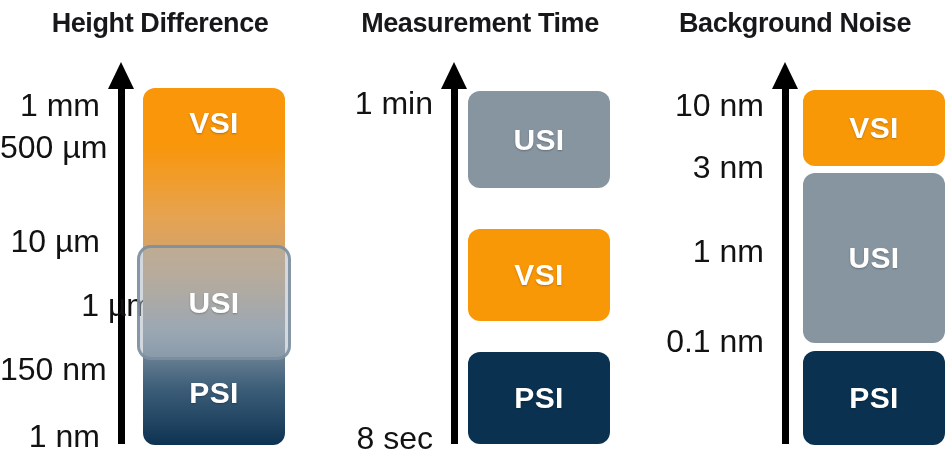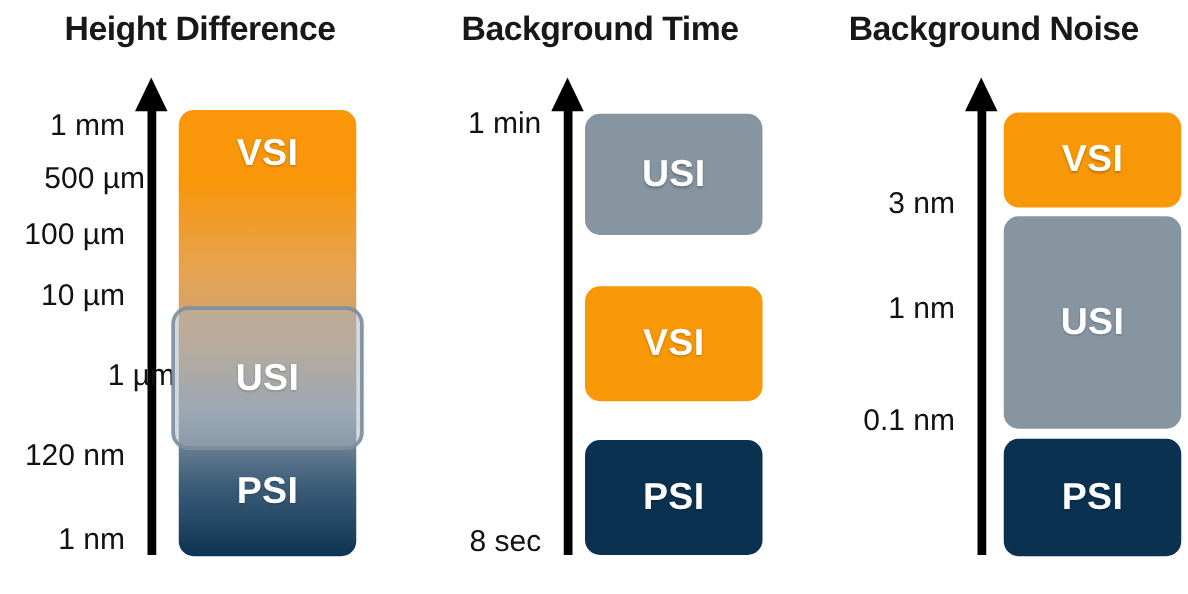--- a/index.html
+++ b/index.html
@@ -53,21 +53,21 @@
     width: 0;
     height: 0;
     border-left: 13px solid transparent;
     border-right: 13px solid transparent;
     border-bottom: 27px solid #000000;
   }
   
   .tick {
     position: absolute;
     text-align: right;
-    font-size: 24px;
+    font-size: 32px;
     color: #121212;
     white-space: nowrap;
     line-height: 1;
   }
   
   .box {
     position: absolute;
     border-radius: 12px;
     box-sizing: border-box;
   }
@@ -116,40 +116,39 @@
   <div class="panel" style="left:0px; width:320px;">
 
     <div class="panel-title">Height Difference</div>
 
     <div class="axis" style="left:106px; top:62px; height:382px;">
       <div class="head"></div>
       <div class="shaft" style="top:22px; height:360px;"></div>
     </div>
 
     <div class="tick" style="left:0px; width:100px; top:89px;">1 mm</div>
-    <div class="tick" style="left:16px; width:100px; top:131px;">500 µm</div>
-    <div class="tick" style="left:0px; width:100px; top:176px;">100 µm</div>
+    <div class="tick" style="left:0px; width:100px; top:131px;">500 µm</div>
     <div class="tick" style="left:0px; width:100px; top:225px;">10 µm</div>
-    <div class="tick" style="left:4px; width:100px; top:289px;padding-left:36px;">1 µm</div>
-    <div class="tick" style="left:0px; width:100px; top:353px;">120 nm</div>
+    <div class="tick" style="left:17px; width:100px; top:289px;padding-left:36px;">1 µm</div>
+    <div class="tick" style="left:0px; width:100px; top:353px;">150 nm</div>
     <div class="tick" style="left:0px; width:100px; top:420px;">1 nm</div>
 
     <div class="box grad-bar" style="left:143px; top:88px; width:142px; height:357px;">
       <div class="box-label" style="top:18px;">VSI</div>
       <div class="box-label" style="top:288px;">PSI</div>
     </div>
 
     <div class="overlay-usi" style="position:absolute; left:137px; top:245px; width:154px; height:115px;">
       <div class="box-label centered">USI</div>
     </div>
   </div>
 
   <div class="panel" style="left:320px; width:320px;">
 
-    <div class="panel-title">Background Time</div>
+    <div class="panel-title">Measurement Time</div>
 
     <div class="axis" style="left:119px; top:62px; height:382px;">
       <div class="head"></div>
       <div class="shaft" style="top:22px; height:360px;"></div>
     </div>
 
     <div class="tick" style="left:0px; width:113px; top:87px;">1 min</div>
     <div class="tick" style="left:0px; width:113px; top:422px;">8 sec</div>
 
     <div class="box fill-gray" style="left:148px; top:91px; width:142px; height:97px;">
@@ -167,20 +166,21 @@
 
   <div class="panel" style="left:640px; width:310px;">
 
     <div class="panel-title">Background Noise</div>
 
     <div class="axis" style="left:130px; top:62px; height:382px;">
       <div class="head"></div>
       <div class="shaft" style="top:22px; height:360px;"></div>
     </div>
 
+    <div class="tick" style="left:0px; width:124px; top:89px;">10 nm</div>
     <div class="tick" style="left:0px; width:124px; top:151px;">3 nm</div>
     <div class="tick" style="left:0px; width:124px; top:235px;">1 nm</div>
     <div class="tick" style="left:0px; width:124px; top:325px;">0.1 nm</div>
 
     <div class="box fill-orange" style="left:163px; top:90px; width:142px; height:76px;">
       <div class="box-label centered">VSI</div>
     </div>
 
     <div class="box fill-gray" style="left:163px; top:173px; width:142px; height:170px;">
       <div class="box-label centered">USI</div>

